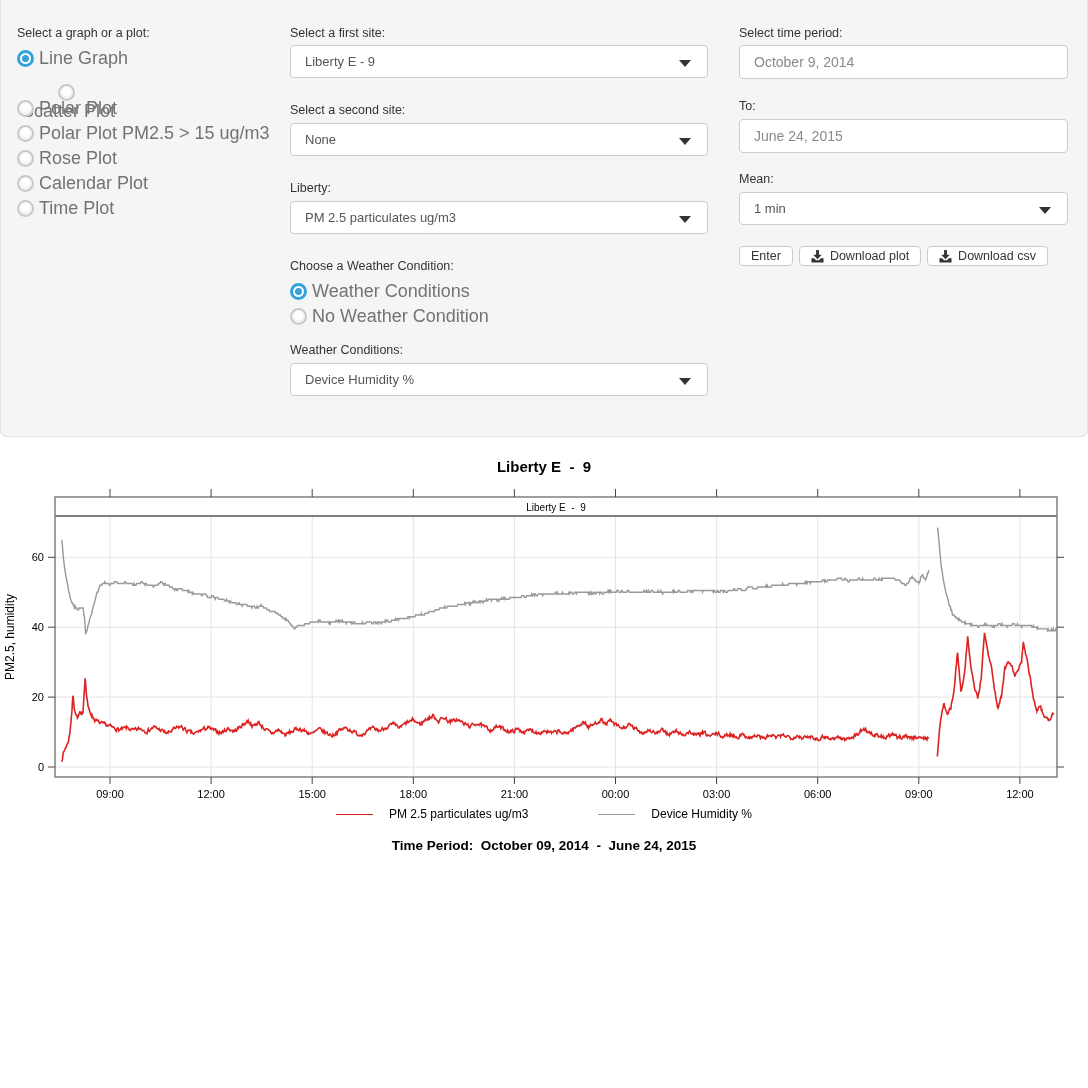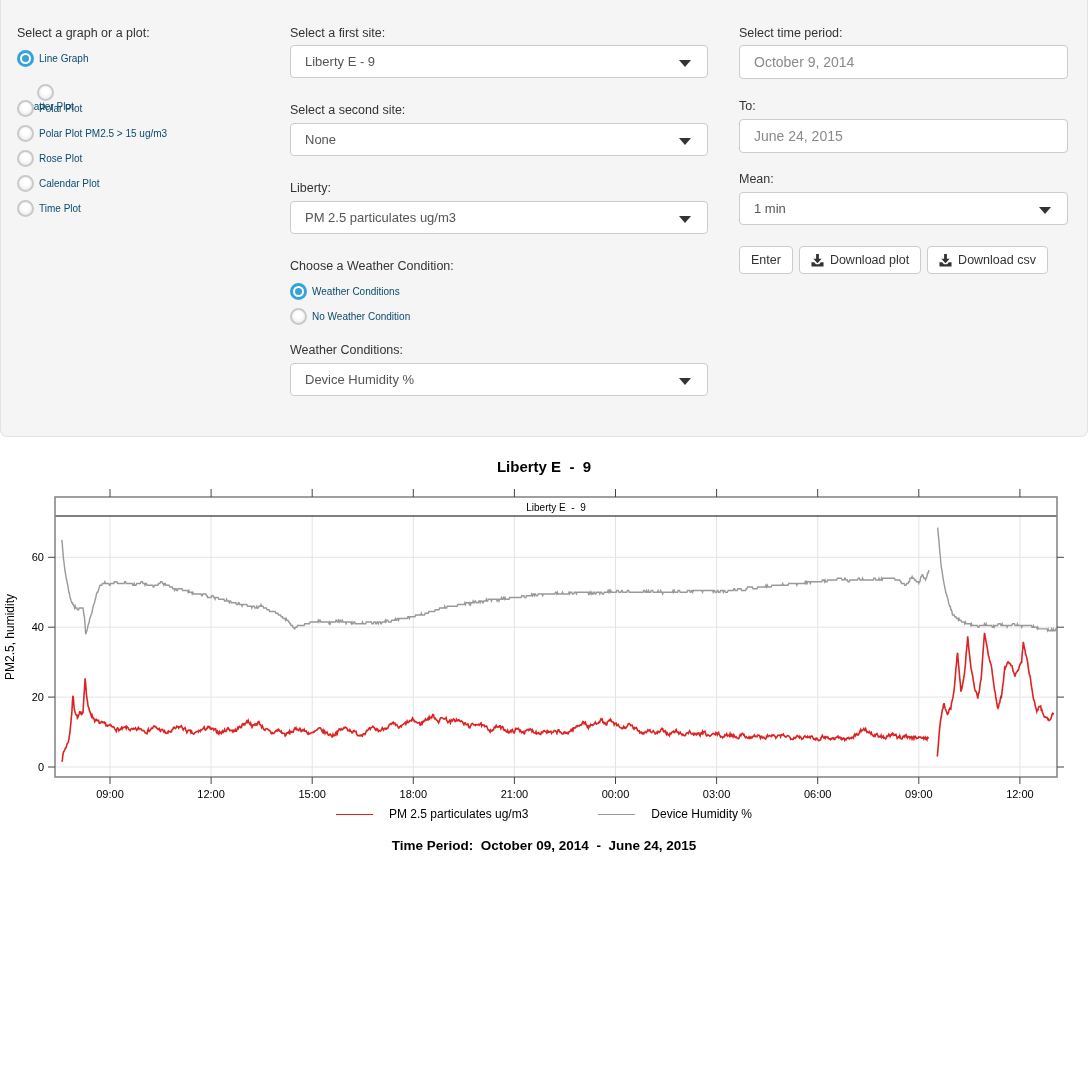--- a/index.html
+++ b/index.html
@@ -42,25 +42,25 @@
   }
   .radio-circ {
     width:17px; height:17px; border-radius:50%; flex:0 0 17px;
     border:2px solid #c9c9c9;
     background:radial-gradient(circle at 50% 40%, #ffffff 30%, #e4e4e4 100%);
     display:flex; align-items:center; justify-content:center;
   }
   .radio-circ.sel { border:3px solid #35a3db; background:#fff; }
   .radio-dot { width:7px; height:7px; border-radius:50%; background:#35a3db; display:none; }
   .radio-circ.sel .radio-dot { display:block; }
-  .radio-label { font-size:10px; color:#0c4a6e; margin-left:5px; white-space:nowrap; }
+  .radio-label { font-size:18px; color:#737373; margin-left:5px; white-space:nowrap; }
 
   .btn-row { position:absolute; left:0; display:flex; gap:6px; }
   .btn {
-    height:28px; background:#fff; border:1px solid #ccc; border-radius:4px;
+    height:20px; background:#fff; border:1px solid #ccc; border-radius:4px;
     display:flex; align-items:center; padding:0 11px; gap:6px;
     font-size:12.5px; color:#333; cursor:pointer; white-space:nowrap;justify-content:center;
   }
   .btn svg { display:block; }
 
   
   .chart-title {
     position:absolute; left:0; top:458px; width:1088px; text-align:center;
     font-size:15px; font-weight:bold; color:#000; white-space:pre;
   }

